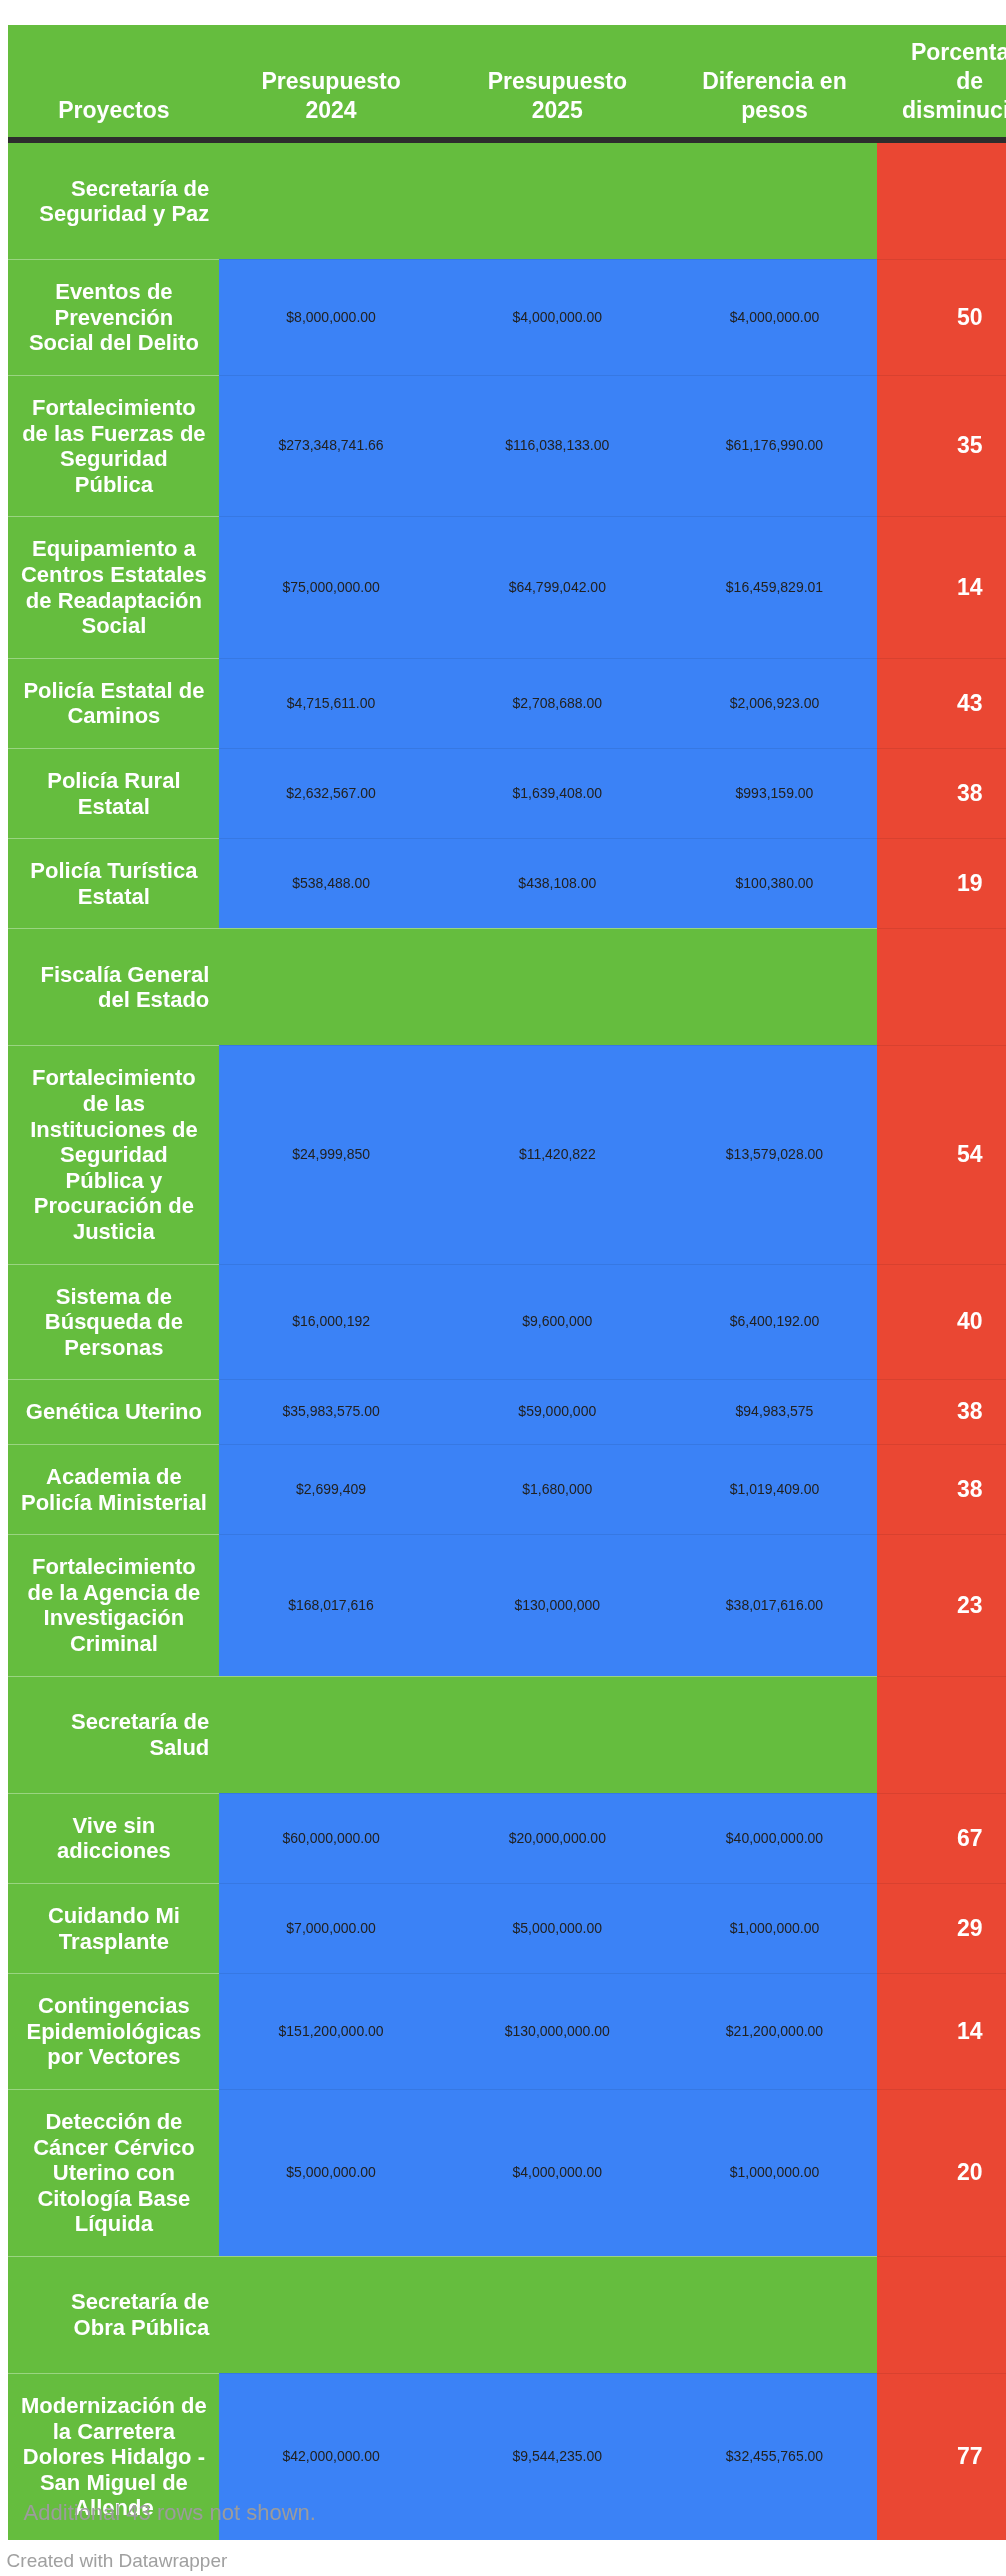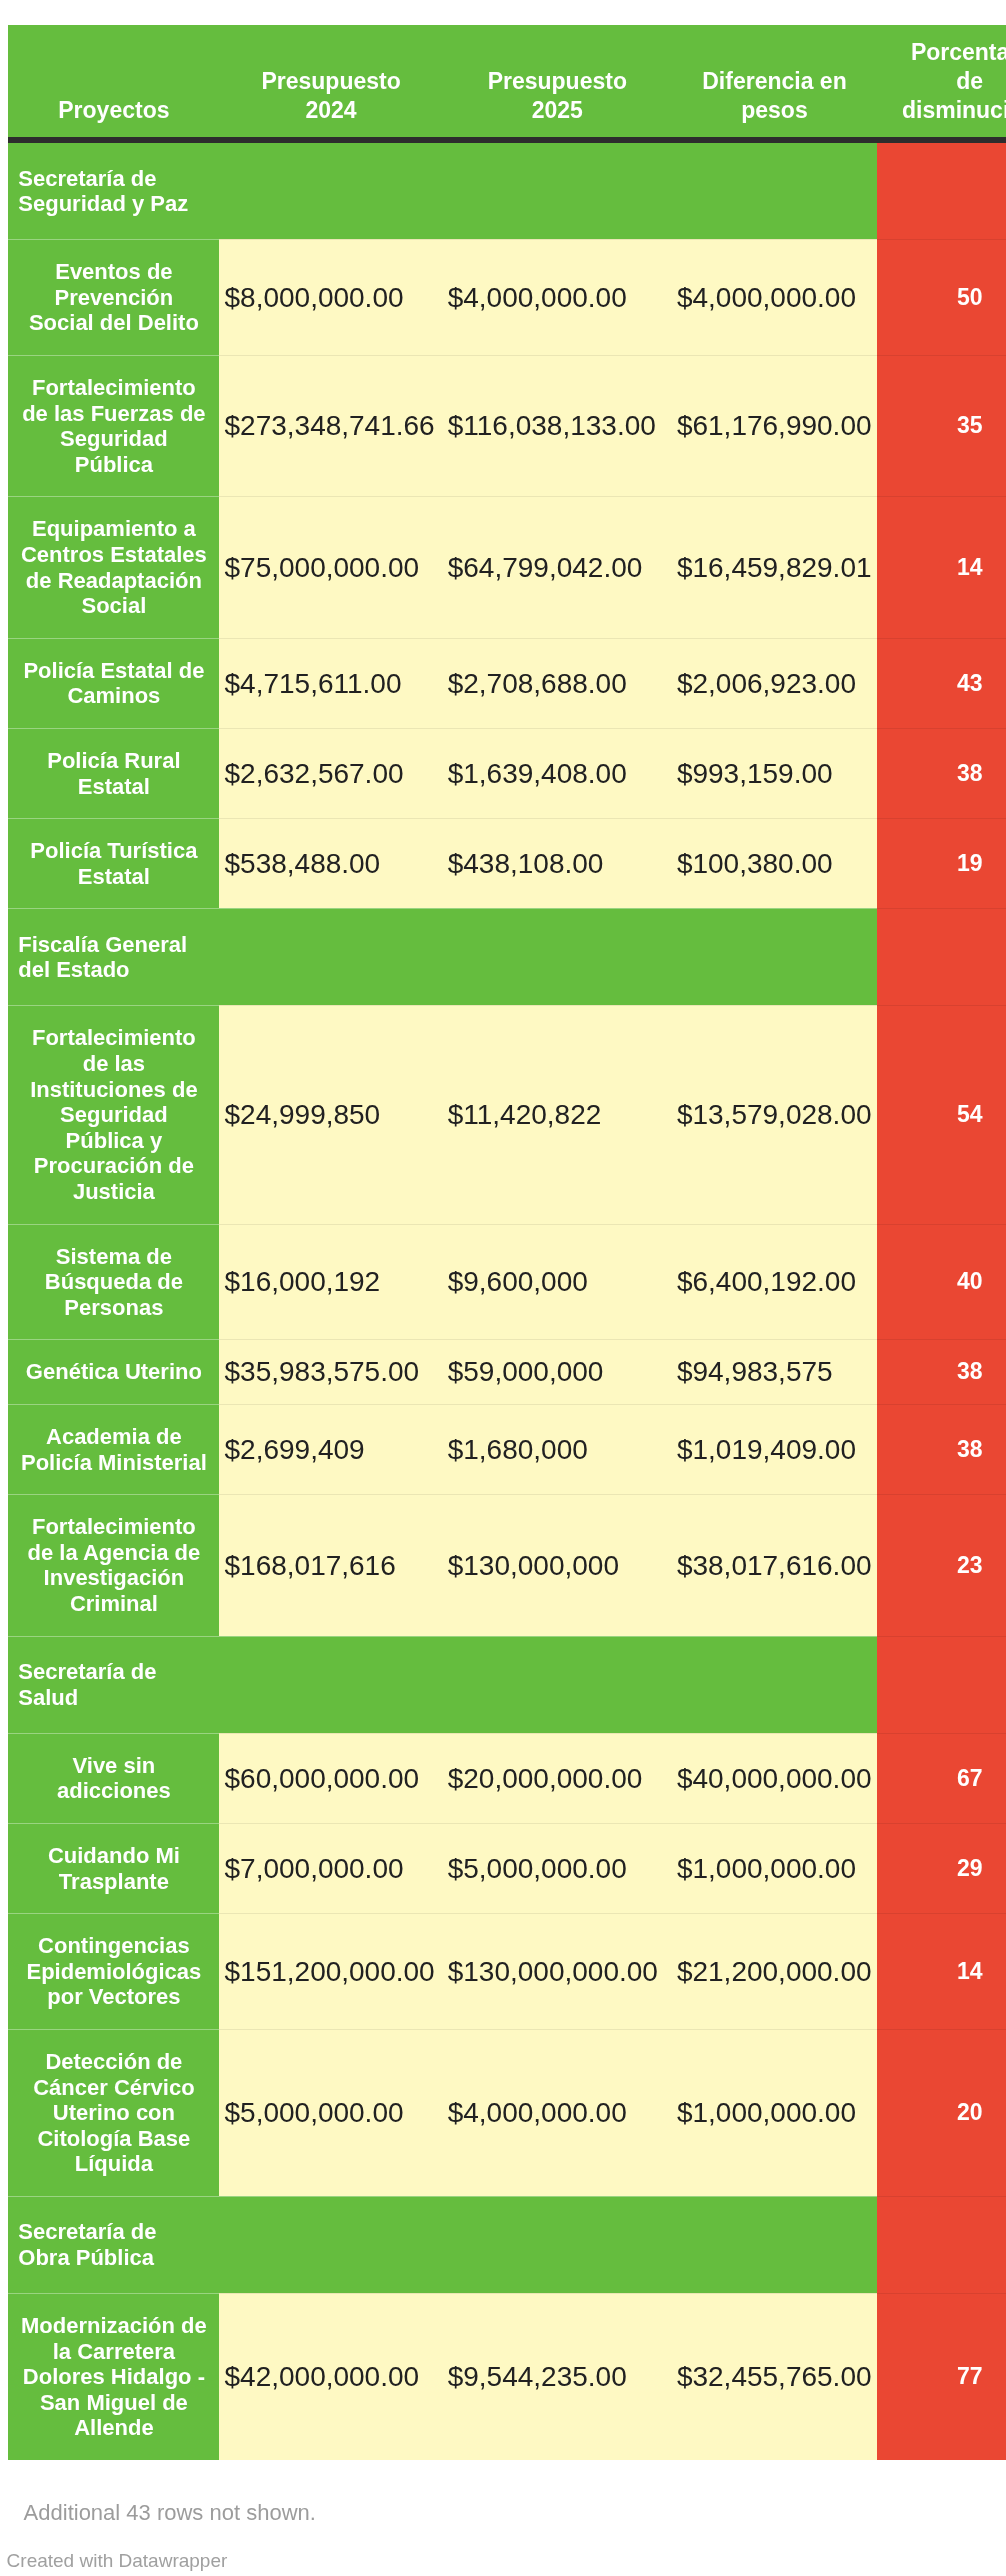--- a/index.html
+++ b/index.html
@@ -44,25 +44,25 @@
   tbody tr:not(:first-child) td.section-cell{border-top:1.7px solid rgba(255,255,255,0.35);}
 
   td.label-cell, td.section-cell{
     background:var(--green);
     color:#fff;font-size:22px;font-weight:bold;line-height:25.6px;
     text-align:center;
     padding:19px 12px;
   }
   td.section-cell{padding:16.5px 0;}
   td.section-cell .section-label{
-    width:191px;margin:6px 10px;text-align:left;
+    width:191px;margin:16px 10px;text-align:right;
   }
   td.money-cell{
-    background:#fef9c3;color:var(--num-color);
-    font-size:28px;line-height:25.6px;white-space:nowrap;
+    background:#3b82f6;color:var(--num-color);
+    font-size:14px;line-height:25.6px;text-align:center;white-space:nowrap;
     padding:8.3px 5px;
   }
   td.pct-cell{
     background:var(--red);
     color:#fff;font-size:23px;font-weight:bold;line-height:25.6px;
     text-align:center;white-space:nowrap;padding:8.3px 5px;
   }
   .footer-note{
     position:absolute;left:6.6px;top:2500px;
     font-size:22px;line-height:25px;color:var(--footer-gray);margin-left:17px;

